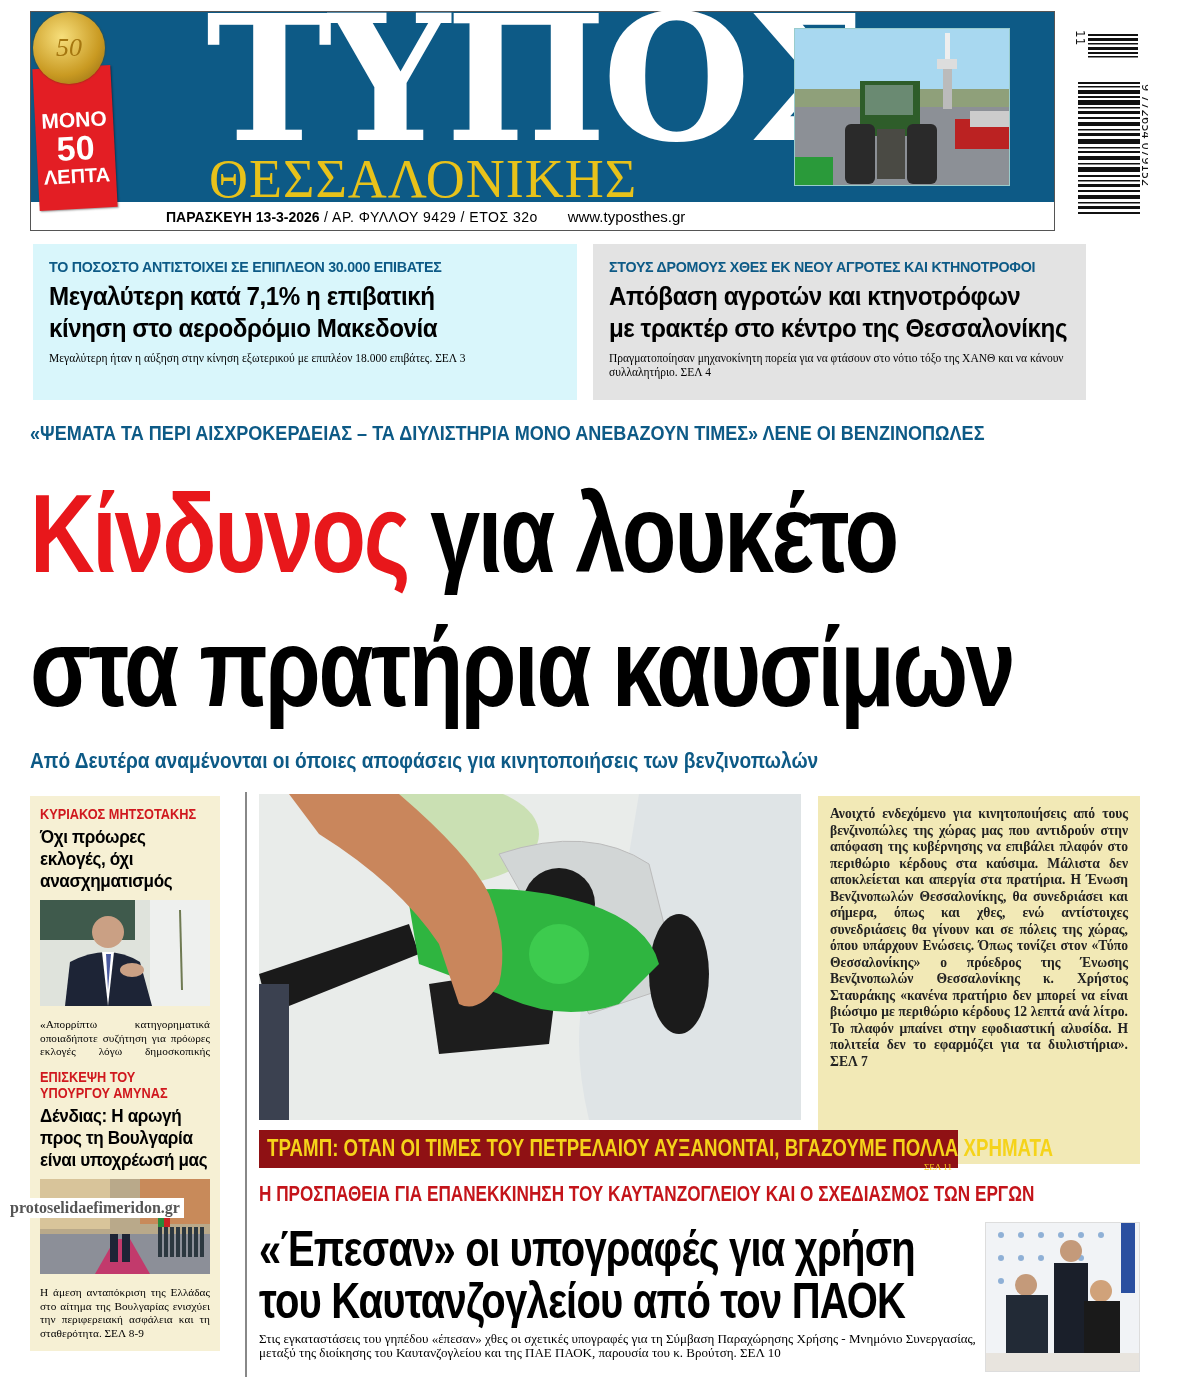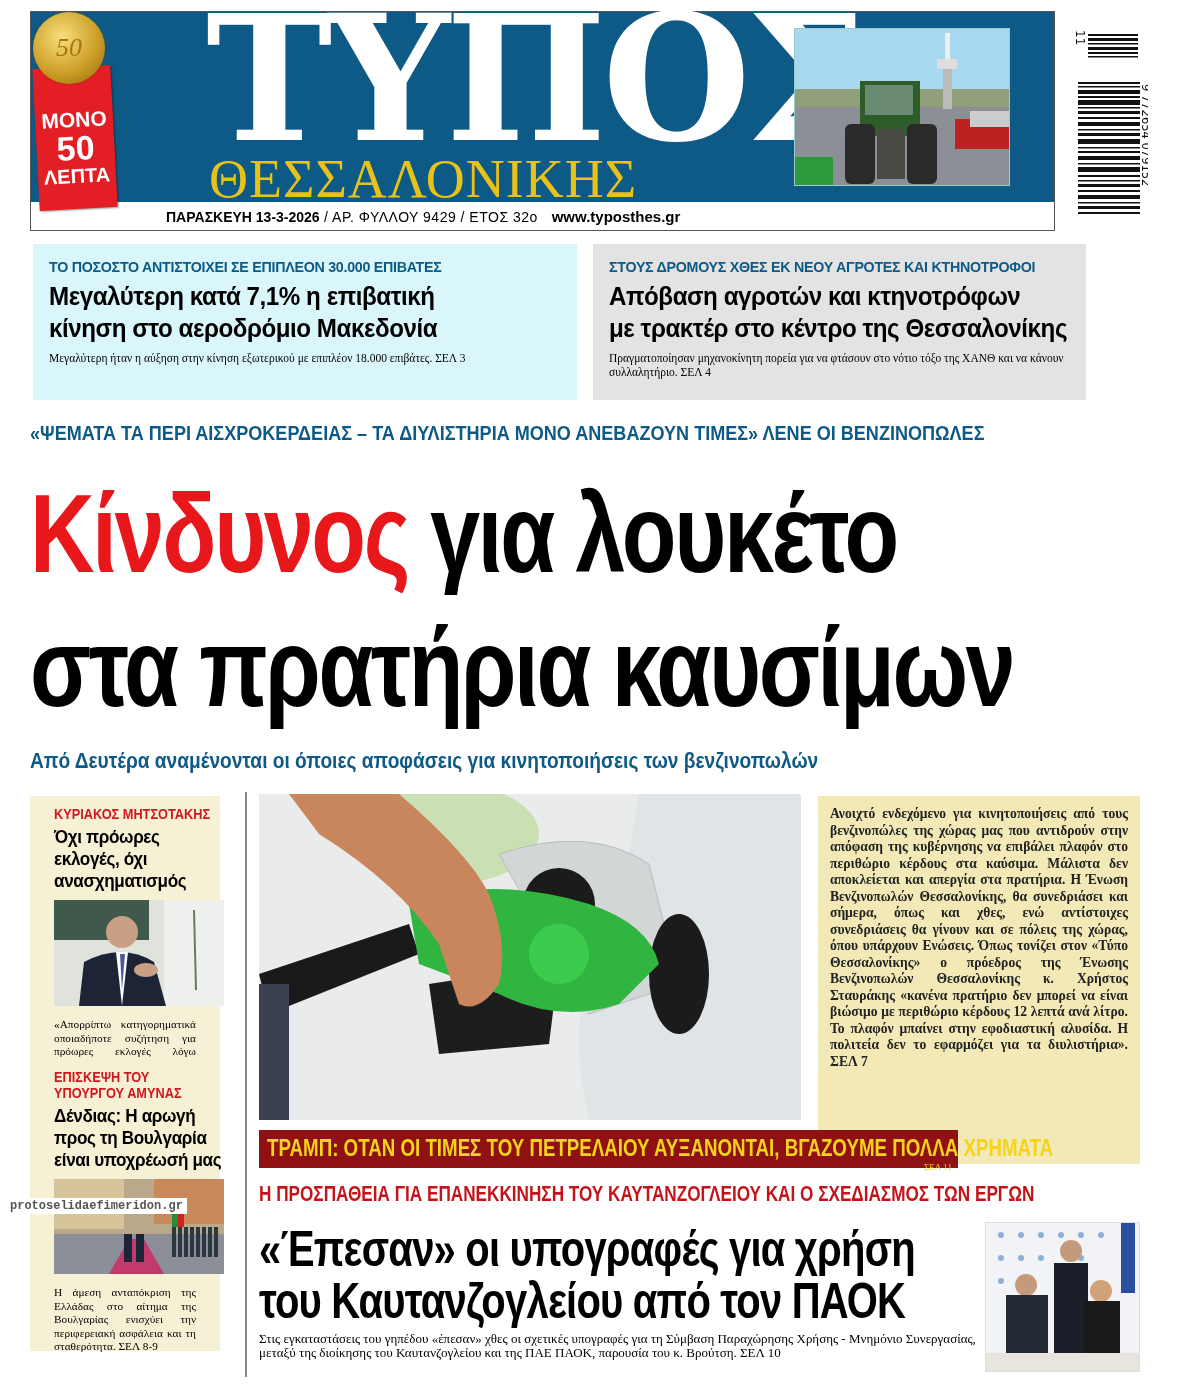--- a/index.html
+++ b/index.html
@@ -10,51 +10,51 @@
   .mast-blue{position:absolute;left:0;top:0;width:1023px;height:190px;background:#0d5a86}
   .logo{position:absolute;left:175px;top:-18px;font-family:"DejaVu Serif",serif;font-weight:bold;color:#fff;font-size:170px;letter-spacing:-4px;transform:scaleY(1.02);line-height:1}
   .sub-logo{position:absolute;left:178px;top:140px;font-family:"Liberation Serif",serif;color:#e8c21a;font-size:54px;letter-spacing:1px;line-height:1}
   .coin{position:absolute;left:2px;top:0;width:72px;height:72px;border-radius:50%;background:radial-gradient(circle at 40% 35%,#f7df7c,#c99a22 60%,#8a6510);box-shadow:0 0 2px #5a400a;z-index:3;display:flex;align-items:center;justify-content:center;font-family:"Liberation Serif",serif;font-style:italic;color:#a5760f;font-size:26px}
   .price{position:absolute;left:5px;top:55px;width:78px;height:142px;background:#e31e24;transform:rotate(-3deg);color:#fff;text-align:center;z-index:2;padding-top:42px;box-shadow:1px 1px 2px rgba(0,0,0,.4)}
   .price .l1{font-size:21px;font-weight:bold;line-height:22px}
   .price .l2{font-size:34px;font-weight:bold;line-height:34px}
   .price .l3{font-size:20px;font-weight:bold;line-height:22px}
   .dateline{position:absolute;left:135px;top:196px;font-size:14px;font-weight:bold;white-space:nowrap}
   .dateline .rest{font-weight:normal;letter-spacing:.5px}
-  .dateline .web{font-weight:bold;margin-left:10px;font-size:15px}
+  .dateline .web{font-weight:normal;margin-left:26px;font-size:15px}
   .tractor{position:absolute;left:763px;top:16px;width:216px;height:158px;border:1px solid #9cc;overflow:hidden;background:linear-gradient(180deg,#9dd2ee 0%,#bfe3f4 40%,#9aa 60%,#777 100%)}
   .barcode{left:1068px;top:10px;width:80px;height:210px}
   
   .teaser{top:244px;height:156px;padding:14px 16px}
   .teaser .kick{color:#0d5a86;font-weight:bold;font-size:15.5px;letter-spacing:-.3px;transform:scaleX(.92);transform-origin:left;white-space:nowrap}
   .teaser .head{font-weight:bold;font-size:26px;line-height:32px;margin-top:4px;letter-spacing:-.5px;transform:scaleX(.93);transform-origin:left;white-space:nowrap}
   .teaser .body{font-family:"Liberation Serif",serif;font-size:11.5px;line-height:14px;margin-top:7px}
   
   .over{left:30px;top:421px;width:1140px;font-weight:bold;font-size:21px;color:#0d5a86;white-space:nowrap;transform:scaleX(.86);transform-origin:left}
   .big{left:30px;font-weight:bold;font-size:112px;line-height:1;white-space:nowrap;letter-spacing:-3px;transform:scaleX(.8);transform-origin:left}
   .big .red{color:#e8171b}
   .deck{left:30px;top:748px;font-weight:bold;font-size:22px;color:#0d5a86;white-space:nowrap;transform:scaleX(.87);transform-origin:left}
   
-  .side{left:30px;width:190px;background:#f6f0d4;padding:10px 24px}
+  .side{left:30px;width:190px;background:#f6f0d4;padding:10px 10px}
   .side .kick{color:#d0181e;font-weight:bold;font-size:14.5px;line-height:16px;transform:scaleX(.88);transform-origin:left;white-space:nowrap}
   .side .head{font-weight:bold;font-size:19px;line-height:22px;margin-top:4px;letter-spacing:-.4px;transform:scaleX(.9);transform-origin:left;white-space:nowrap}
   .side .photo{width:100%;margin:8px 0}
   .side .body{font-family:"Liberation Serif",serif;font-size:11.3px;line-height:13.5px;text-align:justify}
   .vrule{left:245px;top:792px;width:2px;height:585px;background:#888}
   .pump{left:259px;top:794px;width:542px;height:326px;overflow:hidden;background:linear-gradient(90deg,#f0f0ee 0%,#e7ece4 40%,#dfe4e6 70%,#eef0f2 100%)}
   .lede{left:818px;top:796px;width:322px;height:368px;background:#f2e9b6;padding:10px 12px}
   .lede p{font-family:"Liberation Serif",serif;font-weight:bold;font-size:13.6px;line-height:16.5px;text-align:justify;color:#222}
   .banner{left:259px;top:1130px;width:699px;height:38px;background:#8f1114;color:#f5d31a;font-weight:bold;font-size:24px;white-space:nowrap;padding:4px 8px}
   .banner .txt{display:inline-block;transform:scaleX(.78);transform-origin:left}
   .banner .pg{position:absolute;right:6px;bottom:-4px;font-family:"Liberation Serif",serif;font-size:9px;color:#f5d31a;font-weight:normal}
   .kick2{left:259px;top:1181px;font-weight:bold;font-size:22px;color:#c4141a;white-space:nowrap;transform:scaleX(.78);transform-origin:left}
   .paok{left:259px;font-weight:bold;font-size:50px;line-height:1;white-space:nowrap;letter-spacing:-1px;transform:scaleX(.8);transform-origin:left}
   .paok-body{left:259px;top:1332px;width:735px;font-family:"Liberation Serif",serif;font-size:13px;line-height:14px}
   .paok-photo{left:985px;top:1222px;width:155px;height:150px;overflow:hidden;background:#f4f5f7;border:1px solid #ddd}
-  .watermark{left:6px;top:1198px;background:#fff;font-family:Liberation Mono, monospace;font-size:12px;font-weight:bold;color:#555;padding:1px 4px;z-index:5}
+  .watermark{left:6px;top:1198px;background:#fff;font-family:Liberation Serif, serif;font-size:16px;font-weight:bold;color:#555;padding:1px 4px;z-index:5}
 </style>
 </head>
 <body>
 
 <div class="abs mast">
   <div class="mast-blue">
     <div class="logo">ΤΥΠΟΣ</div>
     <div class="sub-logo">ΘΕΣΣΑΛΟΝΙΚΗΣ</div>
     <div class="tractor">
       <svg width="216" height="158" viewBox="0 0 216 158">

